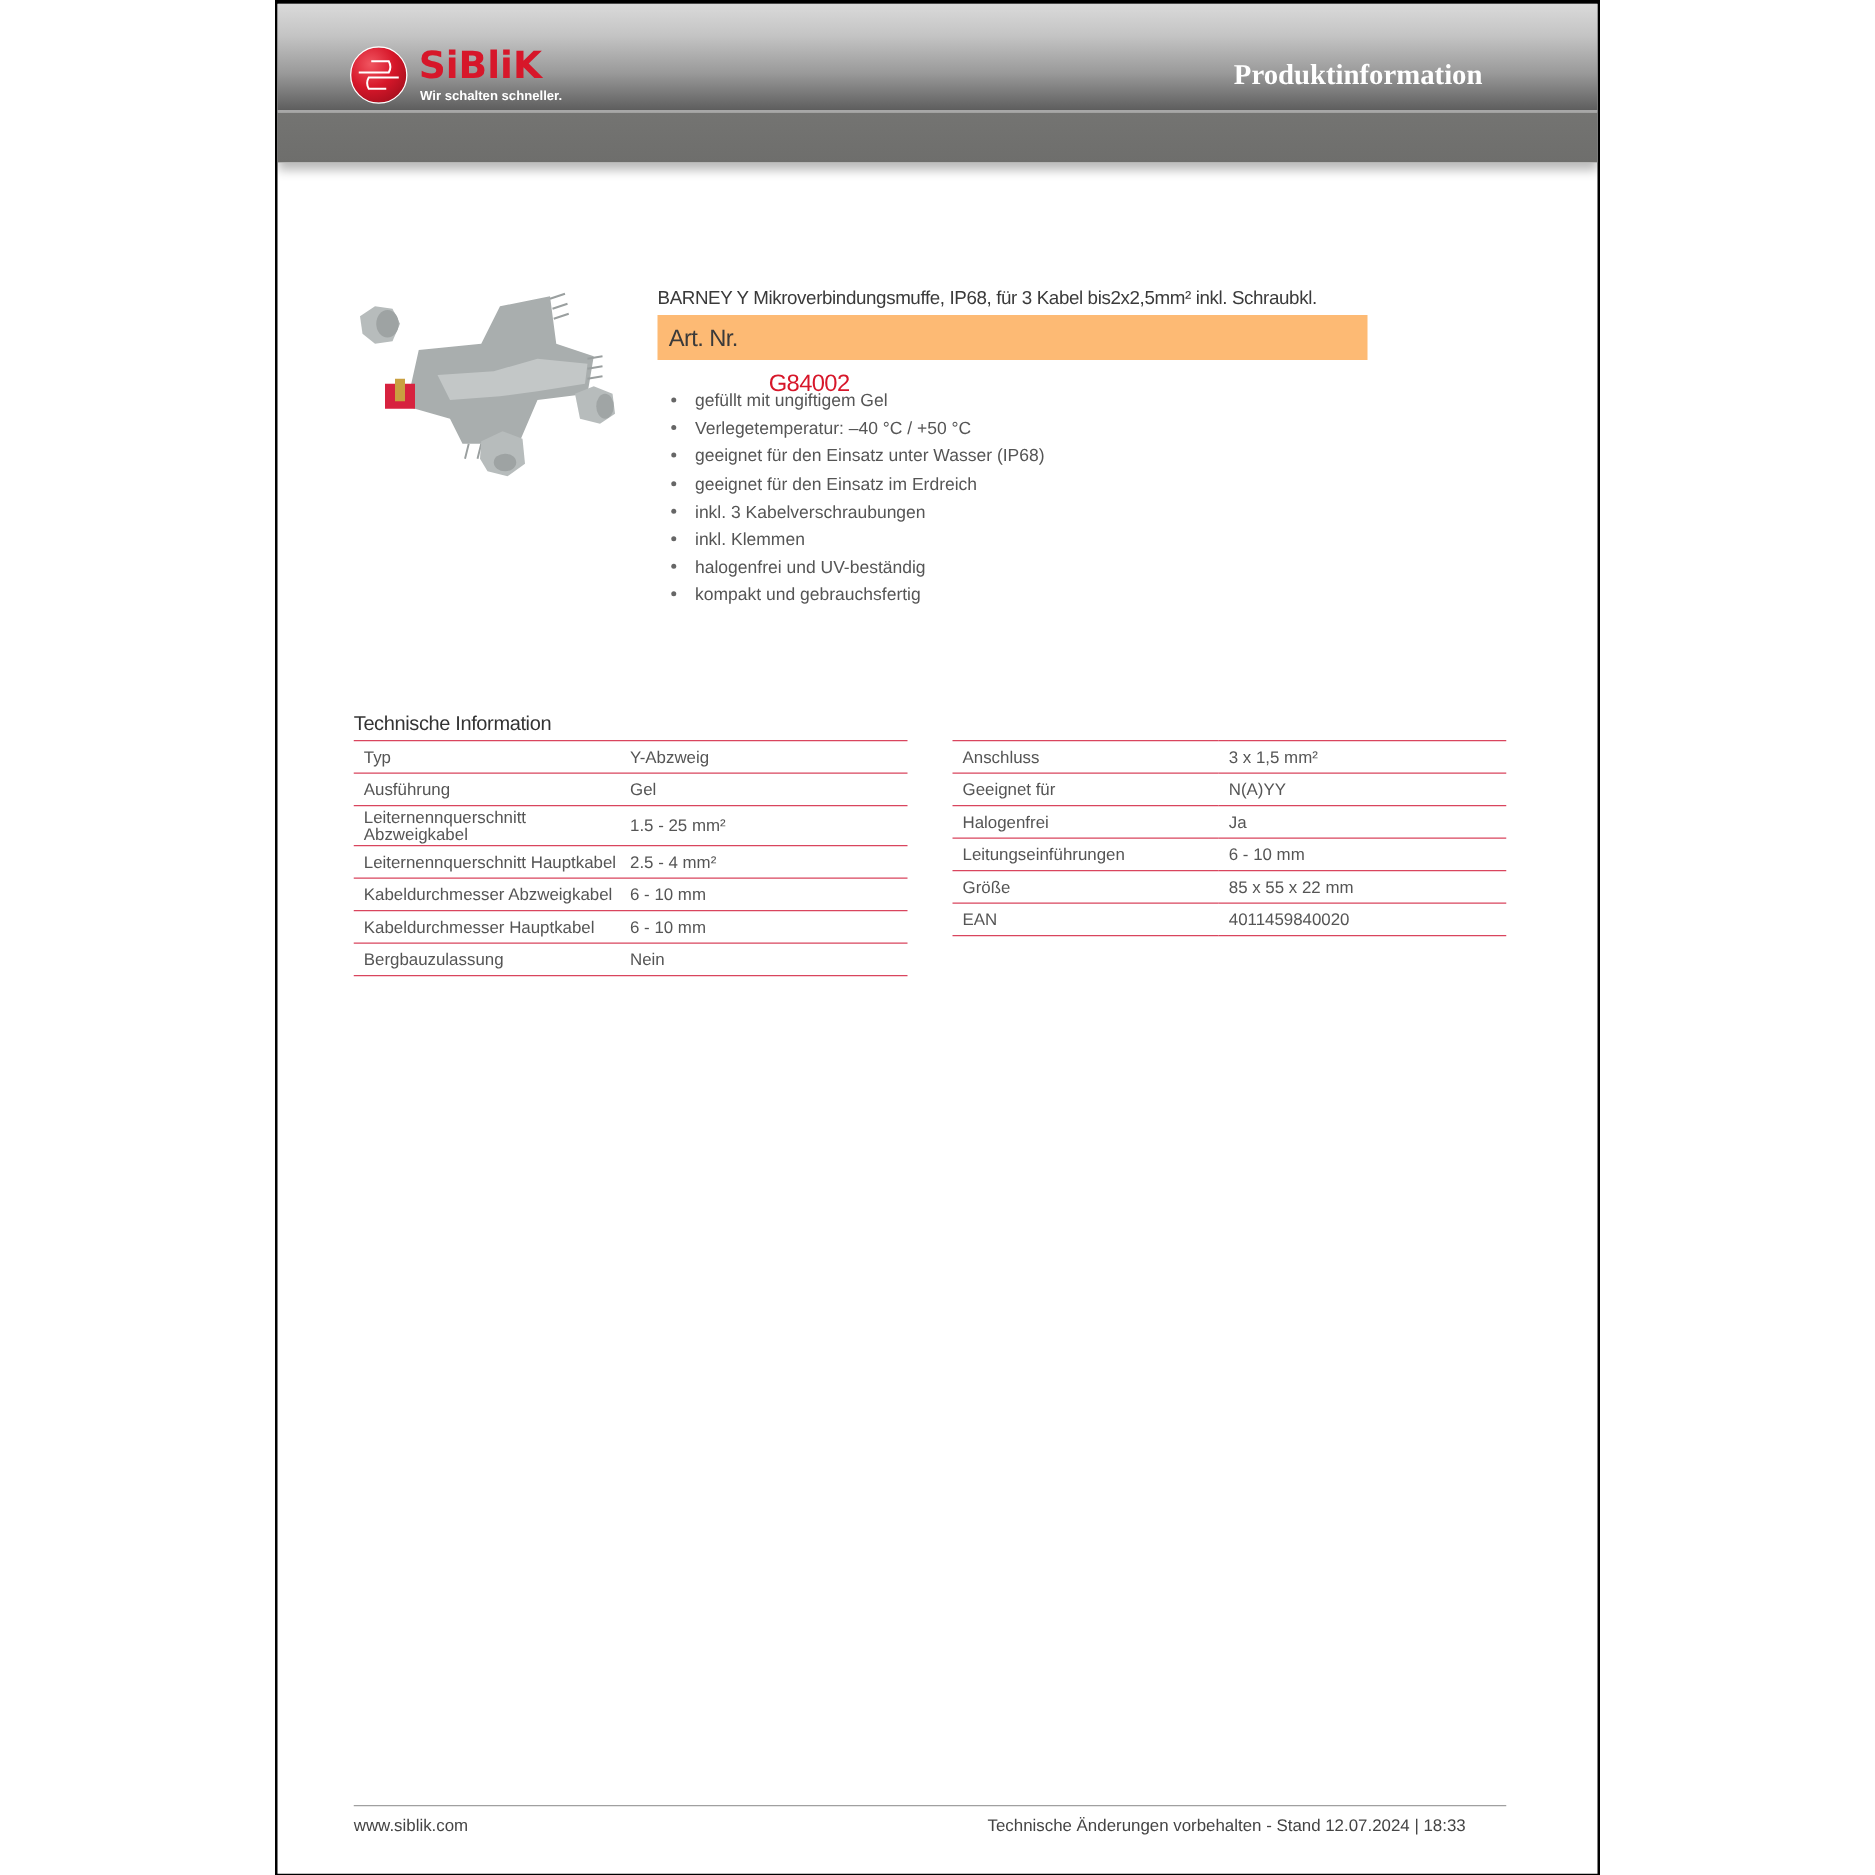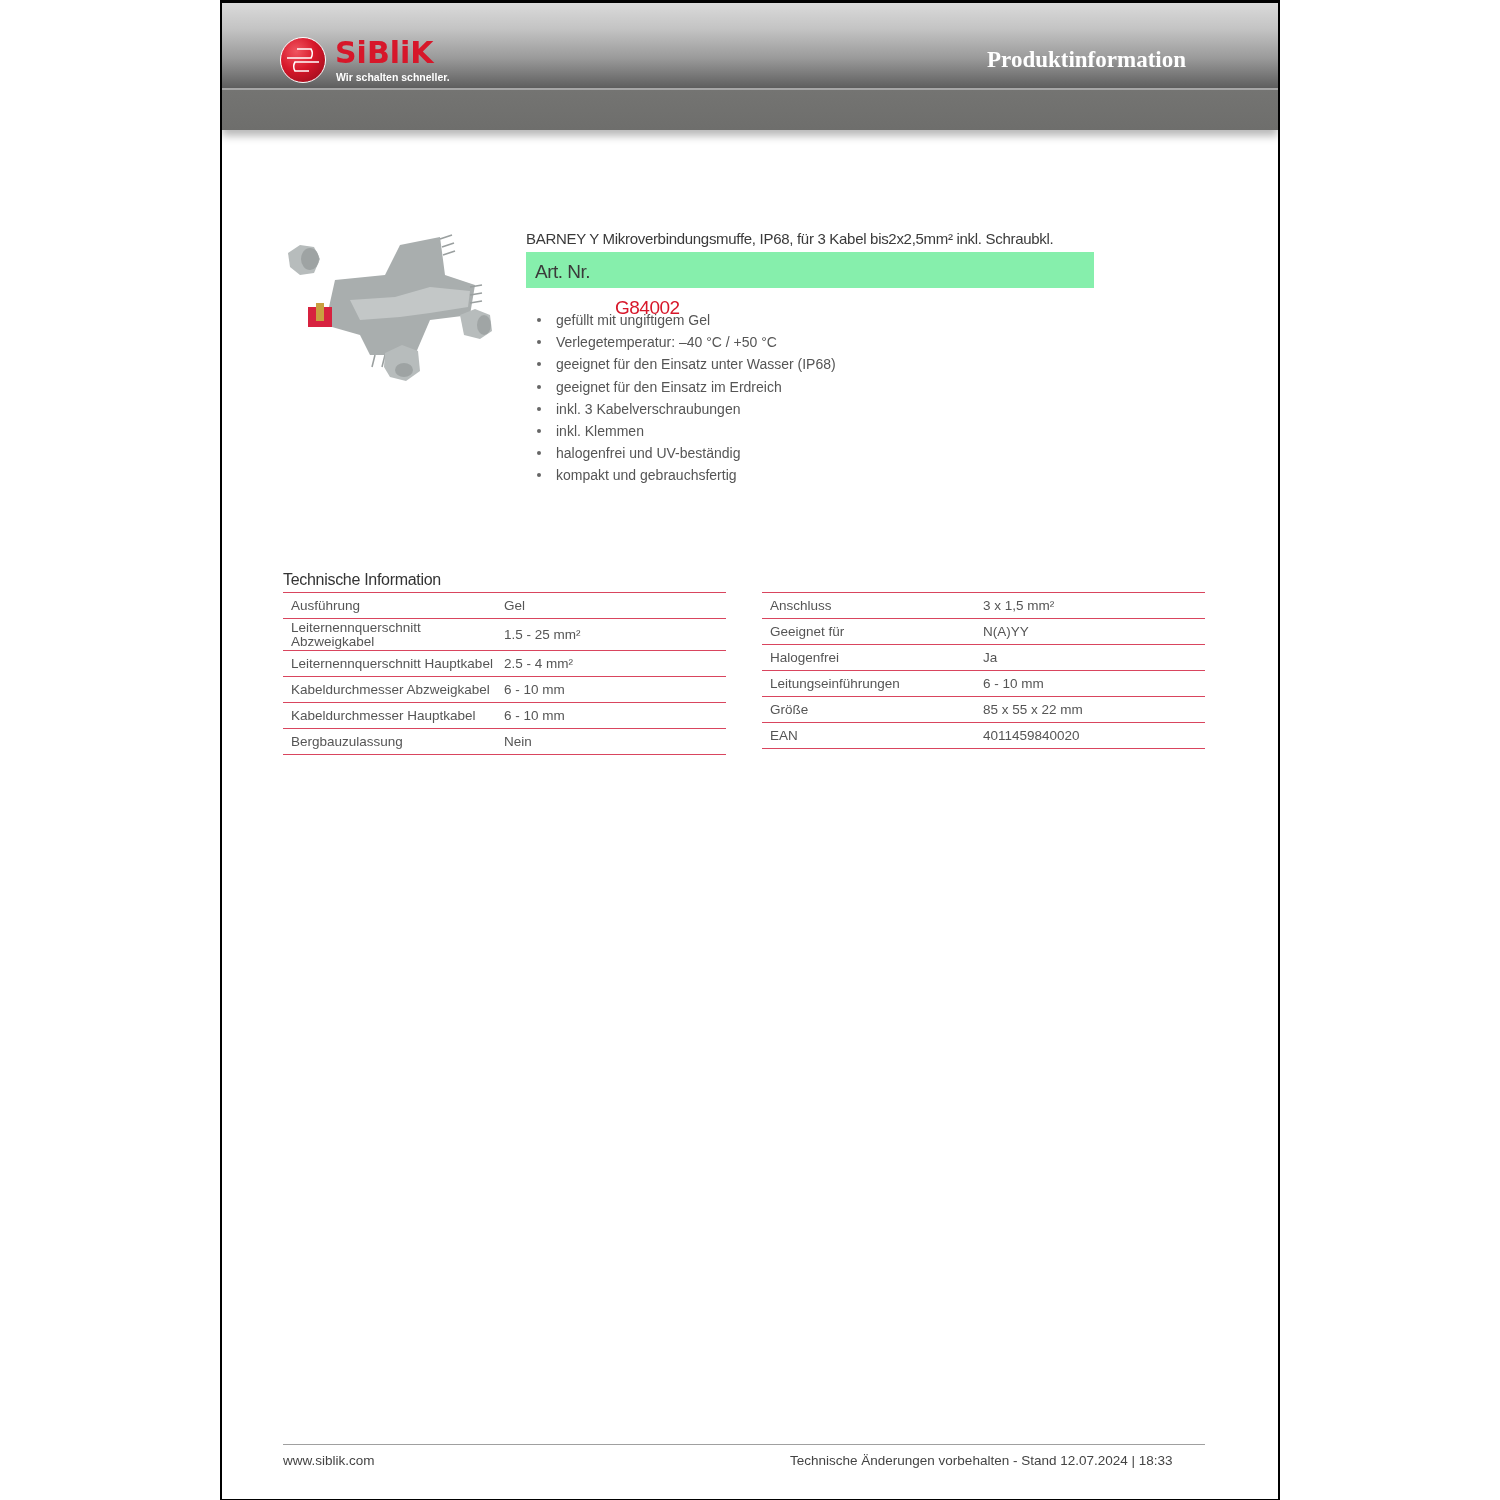--- a/index.html
+++ b/index.html
@@ -32,21 +32,21 @@
   .logo-tag { position: absolute; left: 56px; top: 35px; font-size: 10.5px; color: #fff; font-weight: bold; white-space: nowrap; }
   .header-title {
     position: absolute; right: 92px; top: 44px; font-size: 23px; font-weight: bold; color: #fff;
     font-family: Liberation Serif, serif;
   }
 
   .product-image { position: absolute; left: 58px; top: 222px; width: 225px; height: 165px; }
 
   .product-name { position: absolute; left: 304px; top: 227px; font-size: 15px; color: #3a3a3a; letter-spacing: -0.3px; white-space: nowrap; }
   .artnr-bar {
-    position: absolute; left: 304px; top: 249px; width: 568px; height: 36px; background: #86efac;
+    position: absolute; left: 304px; top: 249px; width: 568px; height: 36px; background: #fdba74;
   }
   .artnr-label { position: absolute; left: 9px; top: 9px; font-size: 19px; color: #3a3a3a; letter-spacing: -0.5px; }
   .artnr-value { position: absolute; left: 89px; top: 9px; font-size: 19px; color: #d7172a; letter-spacing: -0.5px; margin-top: 36px; }
 
   .features { position: absolute; left: 312px; top: 306px; margin: 0; padding: 0; list-style: none; }
   .features li { position: relative; padding-left: 22px; font-size: 14px; color: #555; height: 22.2px; line-height: 22px; white-space: nowrap; }
   .features li::before { content: ""; position: absolute; left: 3px; top: 9px; width: 4px; height: 4px; border-radius: 50%; background: #666; }
 
   .description {
     position: absolute; left: 61px; top: 498px; width: 940px; font-size: 14px; line-height: 20px;
@@ -148,20 +148,24 @@
     <li>inkl. Klemmen</li>
     <li>halogenfrei und UV-beständig</li>
     <li>kompakt und gebrauchsfertig</li>
   </ul>
 
 
   <div class="tech-title">Technische Information</div>
 
   <table class="spec-table left">
     <tbody>
+        <tr>
+      <td class="k">Typ</td>
+      <td>Y-Abzweig</td>
+    </tr>
     <tr>
       <td class="k">Ausführung</td>
       <td>Gel</td>
     </tr>
     <tr class="tall">
       <td class="k">Leiternennquerschnitt Abzweigkabel</td>
       <td>1.5 - 25 mm²</td>
     </tr>
     <tr>
       <td class="k">Leiternennquerschnitt Hauptkabel</td>

